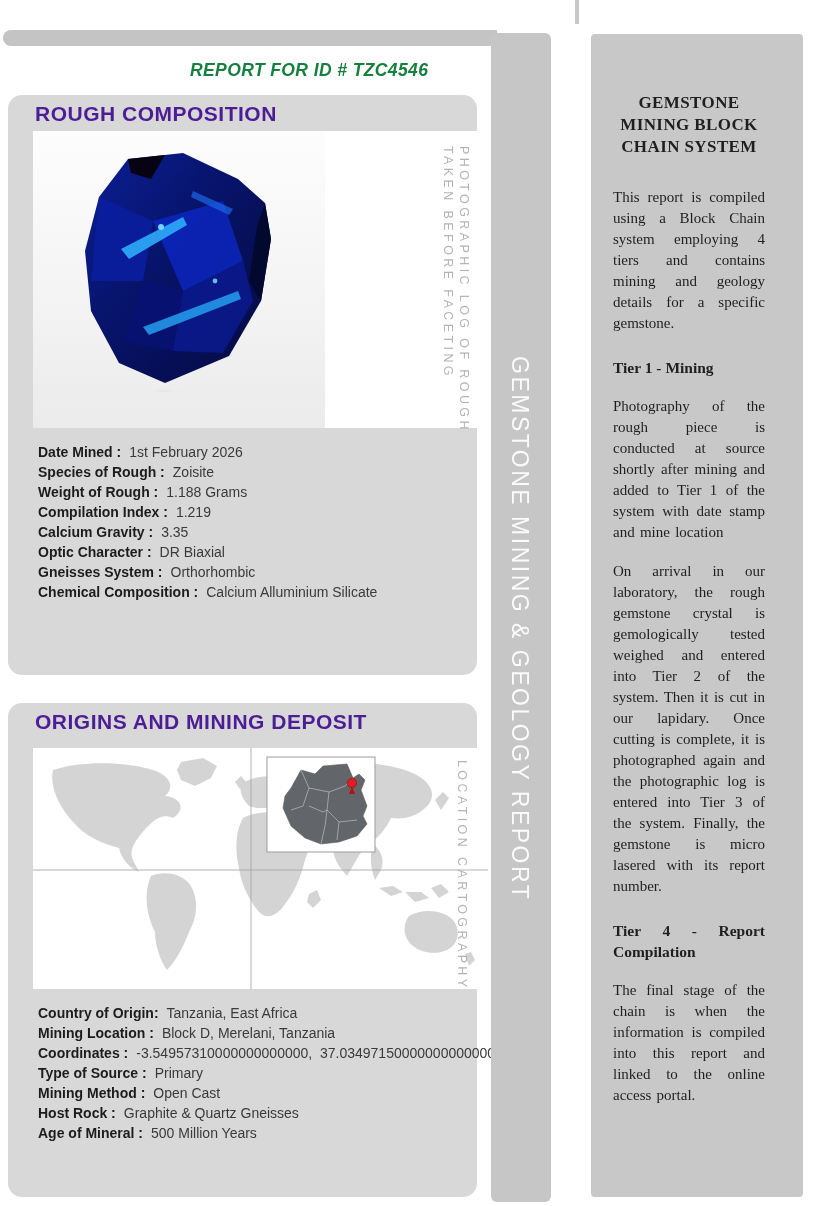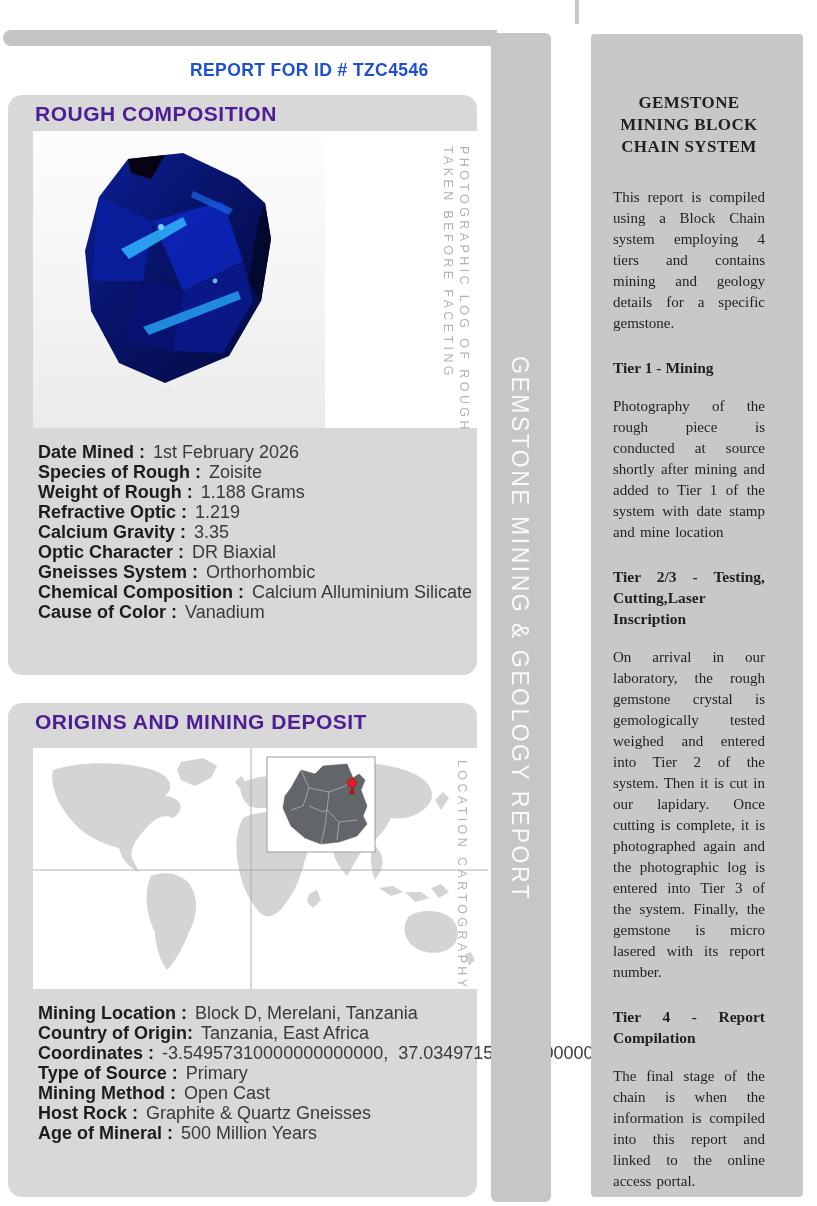--- a/index.html
+++ b/index.html
@@ -8,41 +8,41 @@
 
   .topline{position:absolute;left:575px;top:0;width:4px;height:24px;background:#c7c7c7;}
   .topbar{position:absolute;left:3px;top:30px;width:494px;height:16px;background:#c4c4c4;
           border-radius:9px 0 0 9px;}
   .vbar{position:absolute;left:491px;top:33px;width:60px;height:1169px;background:#c6c6c6;
         border-radius:6px;}
   .vbar-text{position:absolute;left:43px;top:323px;transform:rotate(90deg);transform-origin:top left;
         white-space:nowrap;font-size:23px;letter-spacing:2.5px;color:rgba(255,255,255,0.92);}
 
   .report-title{position:absolute;left:190px;top:60px;font-size:17.5px;font-weight:bold;
-        color:#1d4ed8;letter-spacing:.4px;}
+        color:#15803d;letter-spacing:.4px;font-style:italic;}
 
   .panel{position:absolute;left:8px;width:469px;background:#d8d8d8;border-radius:14px;}
   .panel.rough{top:95px;height:580px;}
   .panel.origins{top:703px;height:494px;}
   .panel-title{margin:7px 0 0 27px;font-size:21px;font-weight:bold;color:#4c1d95;letter-spacing:.5px;}
 
   .photo-box{position:absolute;left:33px;top:131px;width:455px;height:297px;background:#ffffff;}
   .stage{position:absolute;left:0;top:0;width:292px;height:297px;
          background:linear-gradient(180deg,#fdfdfd 0%,#f4f4f4 55%,#ebebeb 100%);}
   .map-box{position:absolute;left:33px;top:748px;width:455px;height:241px;background:#ffffff;}
 
   .vcap{position:absolute;transform:rotate(90deg);transform-origin:top left;white-space:nowrap;
         font-size:12.5px;letter-spacing:3.4px;color:#b3b3b3;line-height:16px;}
   .photo-cap{left:472px;top:146px;}
   .map-cap{left:470px;top:760px;}
 
   .fields{position:absolute;left:38px;width:450px;}
   .rough-fields{top:442px;}
   .origins-fields{top:1003px;}
-  .row{height:20px;line-height:20px;white-space:nowrap;font-size:18px;}
+  .row{height:20px;line-height:20px;white-space:nowrap;font-size:14px;}
   .lbl{font-weight:bold;color:#1c1c1c;margin-right:8px;}
   .val{color:#3a3a3a;white-space:pre;}
 
   .sidebar{position:absolute;left:591px;top:34px;width:212px;height:1163px;background:#c8c8c8;
         border-radius:4px;box-sizing:border-box;padding:58px 38px 0 22px;
         font-family:"Liberation Serif",serif;color:#1f1f1f;}
   .sb-title{font-size:17px;font-weight:bold;text-align:center;line-height:22px;letter-spacing:.4px;}
   .sb-p{font-size:15px;line-height:21px;text-align:justify;margin:18px 0 0 0;word-spacing:1.5px;}
   .sb-p.intro{margin-top:29px;}
   .sb-h{font-size:15.5px;line-height:21px;font-weight:bold;text-align:justify;margin:23px 0 0 0;}
@@ -105,26 +105,25 @@
 
   <div class="vcap photo-cap">
     <div>PHOTOGRAPHIC LOG OF ROUGH</div>
     <div>TAKEN BEFORE FACETING</div>
   </div>
 
   <div class="fields rough-fields">
     <div class="row"><span class="lbl">Date Mined :</span><span class="val">1st February 2026</span></div>
     <div class="row"><span class="lbl">Species of Rough :</span><span class="val">Zoisite</span></div>
     <div class="row"><span class="lbl">Weight of Rough :</span><span class="val">1.188 Grams</span></div>
-    <div class="row"><span class="lbl">Refractive Optic :</span><span class="val">1.219</span></div>
+    <div class="row"><span class="lbl">Compilation Index :</span><span class="val">1.219</span></div>
     <div class="row"><span class="lbl">Calcium Gravity :</span><span class="val">3.35</span></div>
     <div class="row"><span class="lbl">Optic Character :</span><span class="val">DR Biaxial</span></div>
     <div class="row"><span class="lbl">Gneisses System :</span><span class="val">Orthorhombic</span></div>
     <div class="row"><span class="lbl">Chemical Composition :</span><span class="val">Calcium Alluminium Silicate</span></div>
-    <div class="row"><span class="lbl">Cause of Color :</span><span class="val">Vanadium</span></div>
   </div>
 
   <section class="panel origins">
     <div class="panel-title">ORIGINS AND MINING DEPOSIT</div>
   </section>
 
   <div class="map-box">
     <svg width="455" height="241" viewBox="0 0 455 241">
       <g fill="#d4d4d4">
         <path d="M148,14 l22,-4 14,8 -6,12 -16,8 -14,-6 -4,-10 z"></path>
@@ -165,40 +164,39 @@
         </g>
       </g>
     </svg>
   </div>
 
   <div class="vcap map-cap">
     <div>LOCATION CARTOGRAPHY</div>
   </div>
 
   <div class="fields origins-fields">
+    <div class="row"><span class="lbl">Country of Origin:</span><span class="val">Tanzania, East Africa</span></div>
     <div class="row"><span class="lbl">Mining Location :</span><span class="val">Block D, Merelani, Tanzania</span></div>
-    <div class="row"><span class="lbl">Country of Origin:</span><span class="val">Tanzania, East Africa</span></div>
     <div class="row"><span class="lbl">Coordinates :</span><span class="val">-3.54957310000000000000,  37.03497150000000000000</span></div>
     <div class="row"><span class="lbl">Type of Source :</span><span class="val">Primary</span></div>
     <div class="row"><span class="lbl">Mining Method :</span><span class="val">Open Cast</span></div>
     <div class="row"><span class="lbl">Host Rock :</span><span class="val">Graphite &amp; Quartz Gneisses</span></div>
     <div class="row"><span class="lbl">Age of Mineral :</span><span class="val">500 Million Years</span></div>
   </div>
 
   <div class="vbar"></div>
   <span class="vbar-text" style="position:absolute;left:533px;top:356px;transform:rotate(90deg);transform-origin:top left;white-space:nowrap;font-size:23px;letter-spacing:2.5px;color:rgba(255,255,255,0.92);">GEMSTONE MINING &amp; GEOLOGY REPORT</span>
 
   <aside class="sidebar">
     <div class="sb-title">
       <div>GEMSTONE</div>
       <div>MINING BLOCK</div>
       <div>CHAIN SYSTEM</div>
     </div>
     <p class="sb-p intro">This report is compiled using a Block Chain system employing 4 tiers and contains mining and geology details for a specific gemstone.</p>
     <h3 class="sb-h">Tier 1 - Mining</h3>
     <p class="sb-p">Photography of the rough piece is conducted at source shortly after mining and added to Tier 1 of the system with date stamp and mine location</p>
-    <h3 class="sb-h">Tier 2/3 - Testing, Cutting,Laser Inscription</h3>
     <p class="sb-p">On arrival in our laboratory, the rough gemstone crystal is gemologically tested weighed and entered into Tier 2 of the system. Then it is cut in our lapidary. Once cutting is complete, it is photographed again and the photographic log is entered into Tier 3 of the system. Finally, the gemstone is micro lasered with its report number.</p>
     <h3 class="sb-h">Tier 4 - Report Compilation</h3>
     <p class="sb-p">The final stage of the chain is when the information is compiled into this report and linked to the online access portal.</p>
   </aside>
 
 </div>
 
 </body></html>

